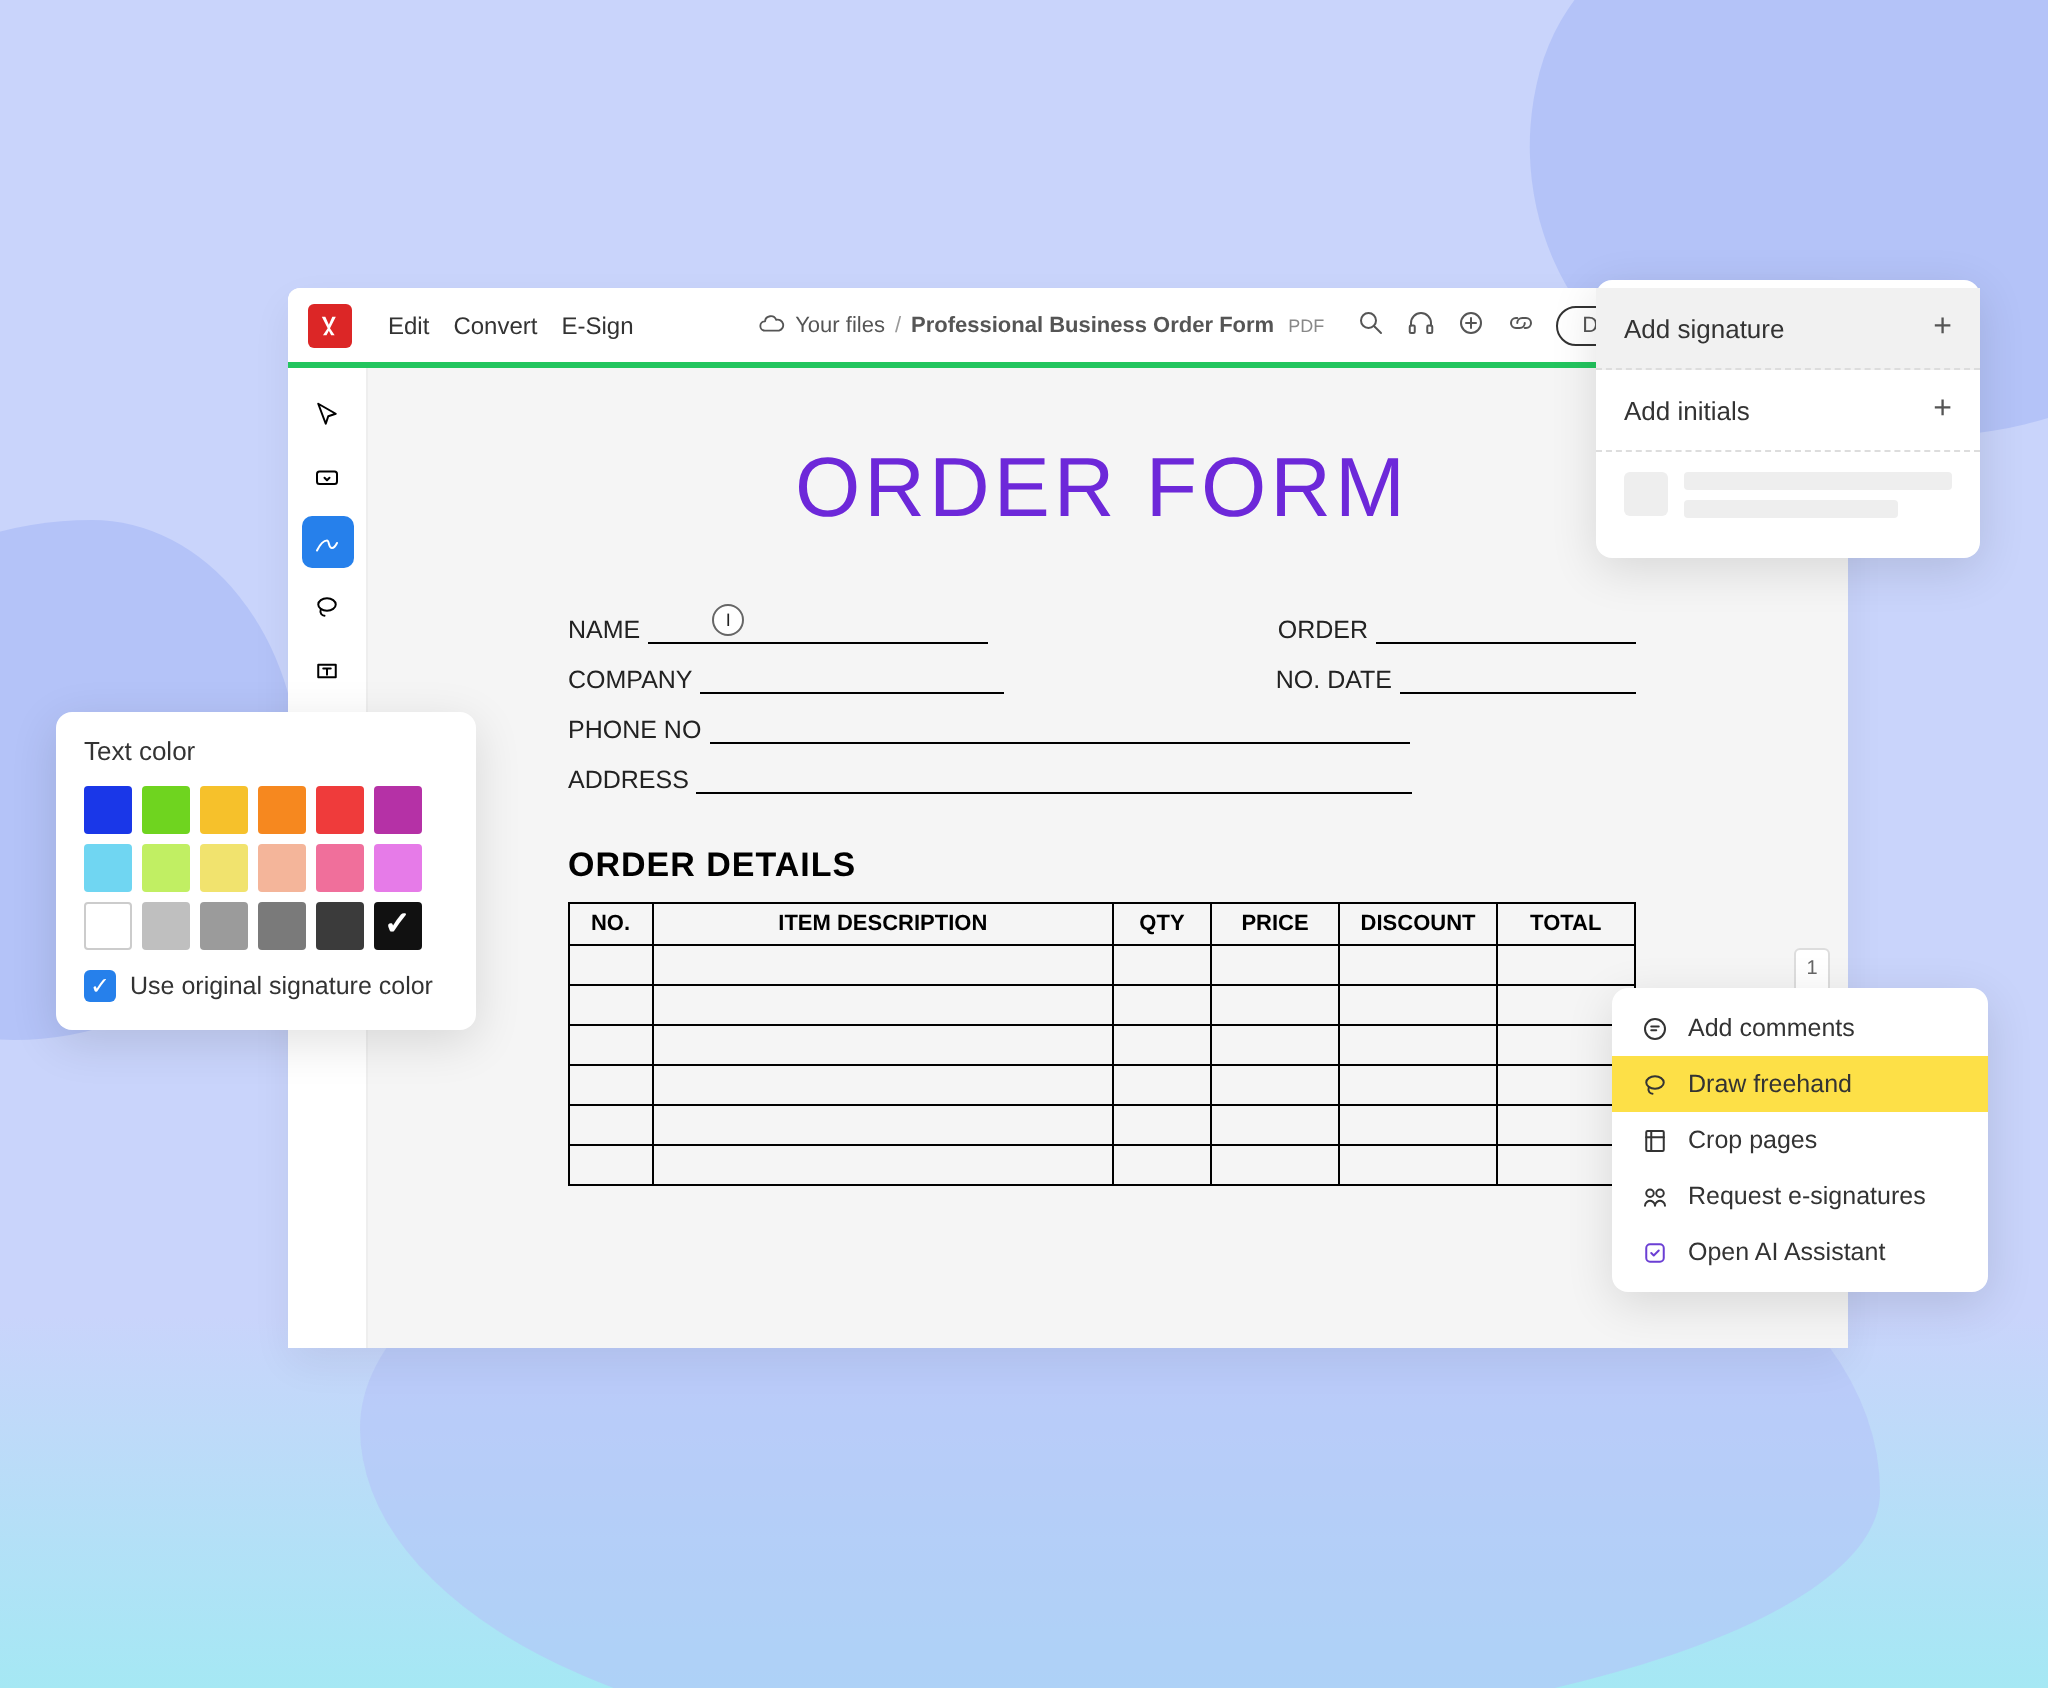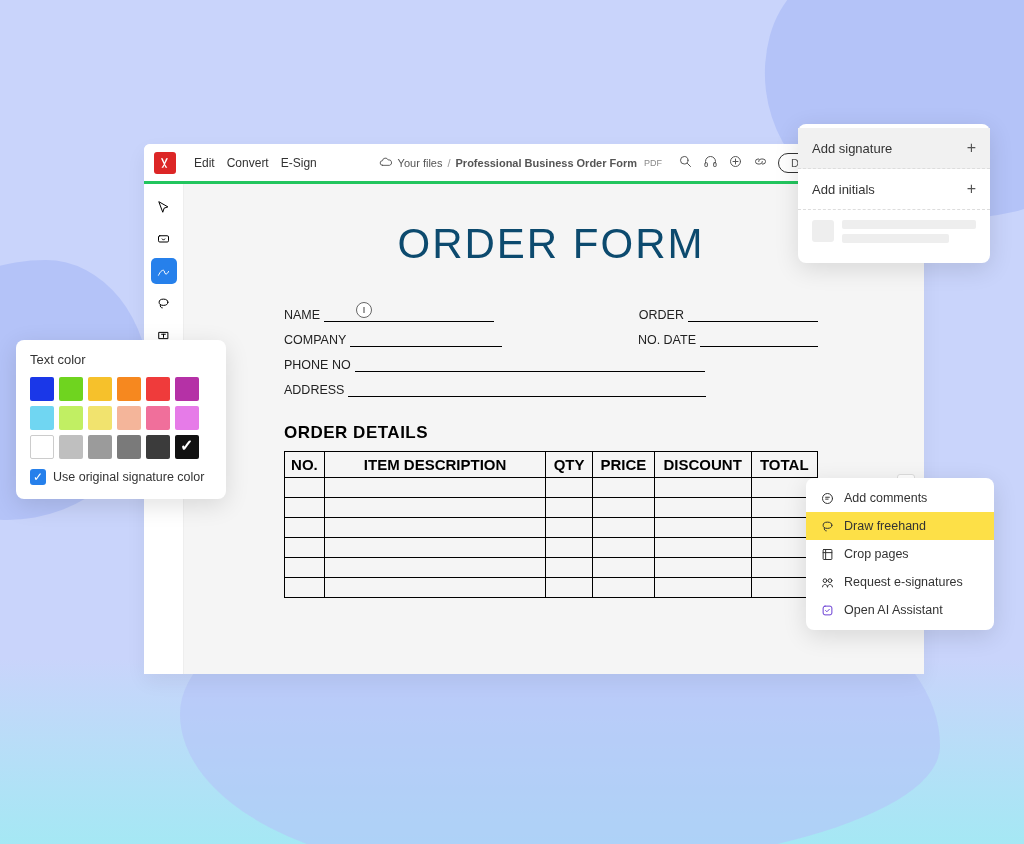--- a/index.html
+++ b/index.html
@@ -37,43 +37,43 @@
 .more{font-size:14px;letter-spacing:1px;cursor:pointer;}
 .red-pill{background:#e11d48;color:#fff;border-radius:12px;width:24px;height:22px;display:flex;align-items:center;justify-content:center;}
 
 .body-area{flex:1;display:flex;background:#f5f5f5;overflow:hidden;}
 .left-rail{width:40px;background:#fff;border-right:1px solid #eee;display:flex;flex-direction:column;align-items:center;gap:6px;padding-top:10px;}
 .rail-btn{width:26px;height:26px;border-radius:5px;display:flex;align-items:center;justify-content:center;cursor:pointer;}
 .rail-btn.active{background:#2680eb;color:#fff;}
 .rail-btn svg{width:15px;height:15px;}
 
 .doc-canvas{flex:1;overflow:hidden;padding:18px 70px 0 100px;}
-.doc-canvas h1{font-size:42px;font-weight:300;letter-spacing:2px;text-align:center;color:#0c4a6e;margin:18px 0 40px;}
+.doc-canvas h1{font-size:42px;font-weight:300;letter-spacing:2px;text-align:center;color:#6d28d9;margin:18px 0 40px;}
 .form-fields{font-size:12.5px;color:#222;}
 .form-row{display:flex;gap:24px;margin-bottom:11px;}
 .form-field{display:flex;align-items:flex-end;gap:4px;}
 .form-field .lbl{white-space:nowrap;}
 .form-field .line{border-bottom:1.4px solid #000;height:12px;}
 .name-line{width:170px;position:relative;}
 .pointer-cursor{position:absolute;left:32px;top:-8px;width:16px;height:16px;border:1.3px solid #666;border-radius:50%;display:flex;align-items:center;justify-content:center;font-size:9px;background:#fff;}
 .section-h{font-size:17px;font-weight:600;margin:26px 0 8px;letter-spacing:.5px;}
-.order-table{width:100%;border-collapse:collapse;font-size:15px;padding-left:31px;}
+.order-table{width:100%;border-collapse:collapse;font-size:11px;padding-left:31px;}
 .order-table th,.order-table td{border:1.3px solid #000;padding:4px 4px;text-align:center;height:20px;}
 .order-table th{font-weight:700;}
 .order-table th.no{width:36px;}.order-table th.desc{width:200px;}.order-table th.qty{width:42px;}
 .order-table th.price{width:56px;}.order-table th.disc{width:68px;}.order-table th.total{width:60px;}
 
 .right-rail{width:36px;display:flex;flex-direction:column;align-items:center;padding-top:290px;}
 .page-nums{background:#fff;border:1px solid #ddd;border-radius:3px;width:18px;display:flex;flex-direction:column;align-items:center;font-size:10px;color:#666;}
 .page-nums div{padding:4px 0;}
 
 
-.popover{position:absolute;background:#fff;border-radius:8px;box-shadow:0 6px 24px rgba(0,0,0,.12);font-size:13px;color:#333;}
-
-.text-color-pop{left:16px;top:340px;width:210px;padding:12px 14px 14px;}
+.popover{position:absolute;background:#fff;border-radius:8px;box-shadow:0 6px 24px rgba(0,0,0,.12);font-size:13px;color:#333;margin-top:16px;}
+
+.text-color-pop{left:28px;top:340px;width:210px;padding:12px 14px 14px;}
 .text-color-pop .title{font-size:13px;margin-bottom:10px;}
 .swatch-grid{display:grid;grid-template-columns:repeat(7,24px);gap:5px;margin-bottom:10px;}
 .swatch{width:24px;height:24px;border-radius:2px;cursor:pointer;position:relative;}
 .swatch.white{border:1px solid #ccc;}
 .swatch.check::after{content:"✓";position:absolute;color:#fff;font-size:16px;left:5px;top:1px;font-weight:bold;}
 .orig-row{display:flex;align-items:center;gap:7px;font-size:12.5px;}
 .orig-row .cb{width:16px;height:16px;background:#2680eb;border-radius:3px;display:flex;align-items:center;justify-content:center;color:#fff;font-size:12px;}
 
 .sig-pop{right:34px;top:124px;width:192px;padding:4px 0 10px;}
 .sig-item{display:flex;align-items:center;justify-content:space-between;padding:11px 14px;border-bottom:1px dashed #ddd;cursor:pointer;font-size:13px;}

